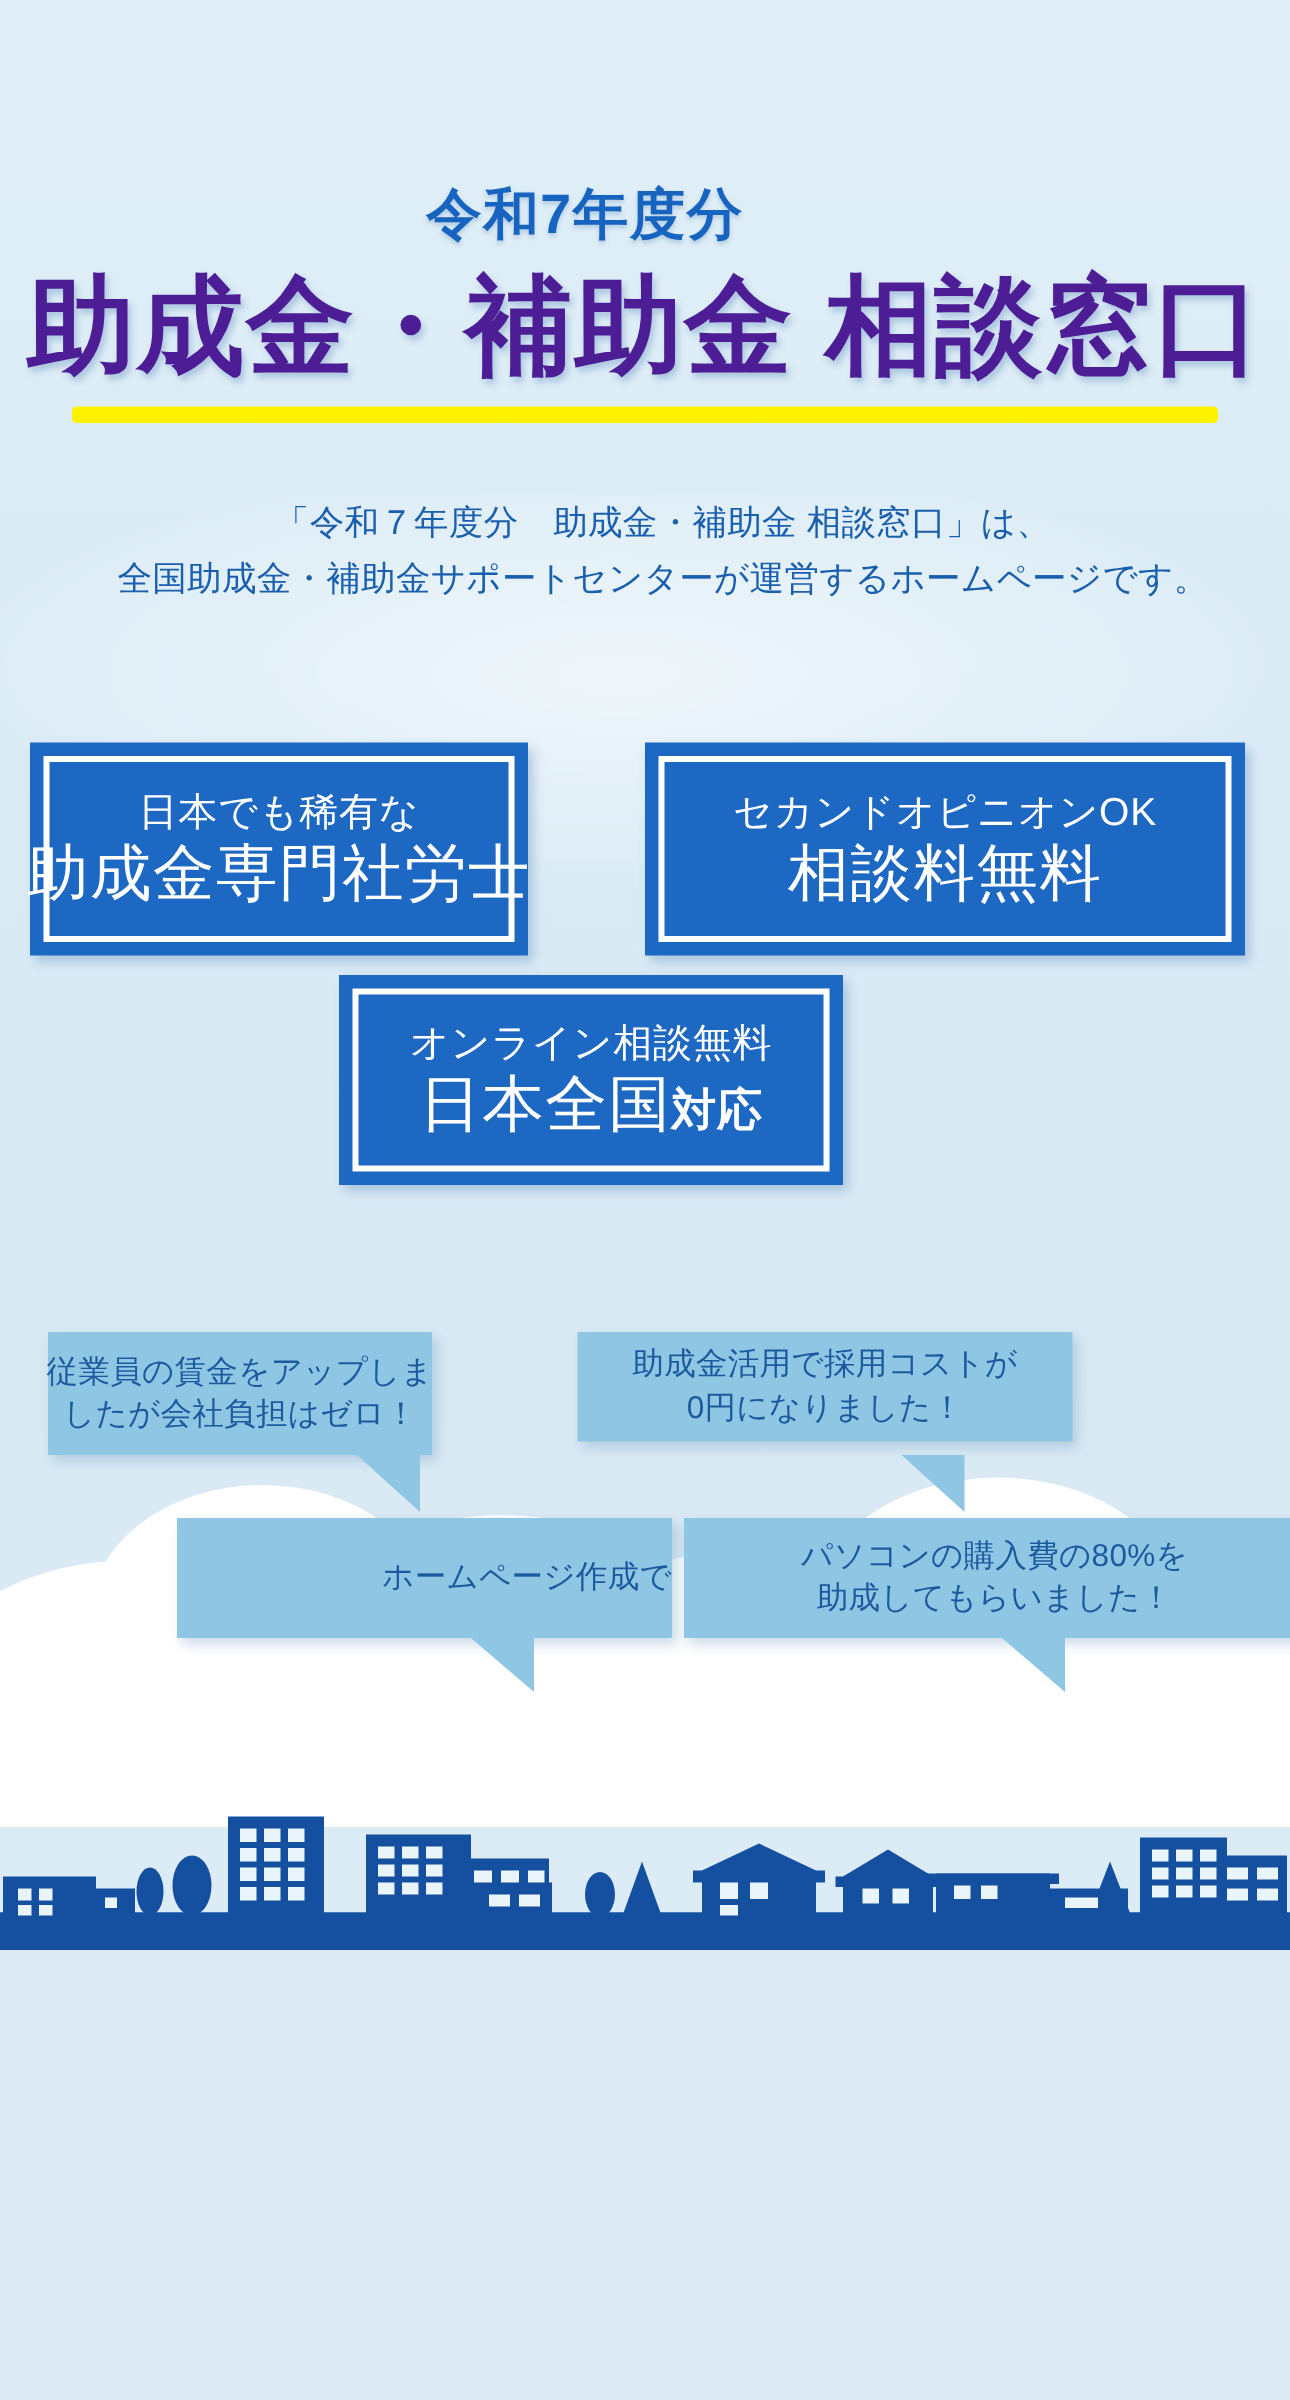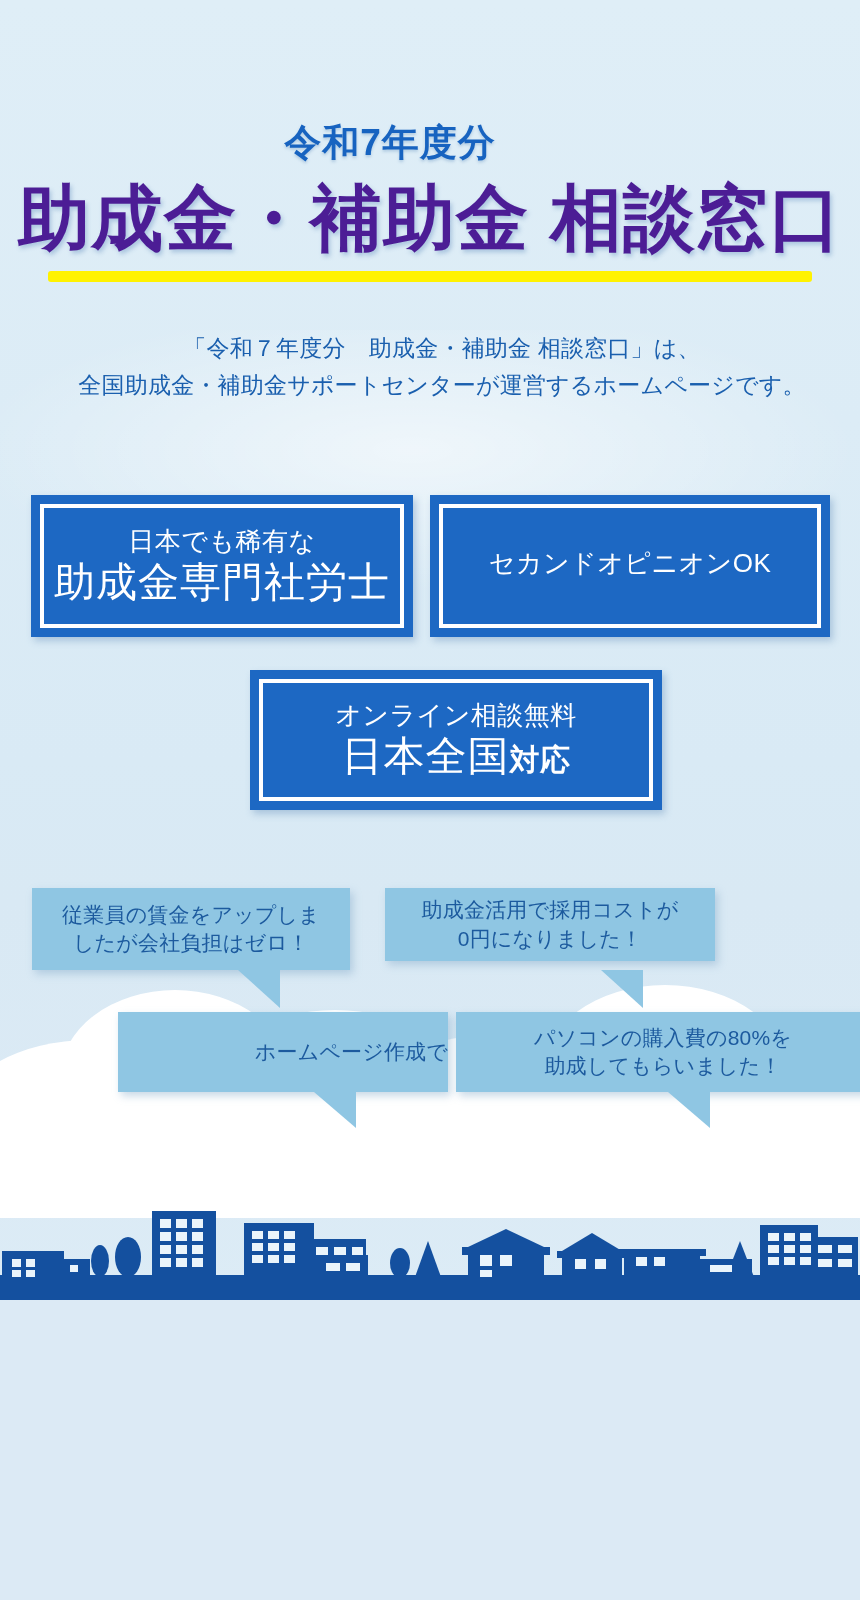--- a/index.html
+++ b/index.html
@@ -115,23 +115,23 @@
     font-size: 41px;
     letter-spacing: 1px;
     white-space: nowrap;
   }
   .badge .big-line .small-suffix {
     font-size: 30px;
     letter-spacing: 0.5px;
     font-weight: bold;
   }
 
-  #badge-1 { left: 31px;  top: 495px; width: 382px; height: 142px; }
+  #badge-1 { left: 20px;  top: 495px; width: 332px; height: 142px; }
   #badge-2 { left: 430px; top: 495px; width: 400px; height: 142px; }
-  #badge-3 { left: 250px; top: 650px; width: 412px; height: 140px; margin-top: 20px; }
+  #badge-3 { left: 226px; top: 650px; width: 336px; height: 140px; }
 
   
   .cloud {
     position: absolute;
     background: #ffffff;
     border-radius: 50%;
   }
   .cloud-band {
     position: absolute;
     left: 0; top: 1118px;
@@ -155,21 +155,21 @@
   }
   .bubble .txt { display: block; }
   .bubble .txt span { display: block; white-space: nowrap; }
 
   .bubble .tail {
     position: absolute;
     width: 0; height: 0;
     border-style: solid;
   }
 
-  #bubble-1 { left: 32px;  top: 888px;  width: 318px; height: 82px; }
+  #bubble-1 { left: 32px;  top: 888px;  width: 256px; height: 82px; }
   #bubble-1 .tail {
     left: 206px; top: 82px;
     border-width: 38px 0 0 42px;
     border-color: #8fc6e3 transparent transparent transparent;
   }
 
   #bubble-2 { left: 385px; top: 888px;  width: 330px; height: 73px; }
   #bubble-2 .tail {
     left: 216px; top: 82px;
     border-width: 38px 0 0 42px;
@@ -225,20 +225,21 @@
   <div class="badge" id="badge-1">
     <div class="inner">
       <div class="top-line">日本でも稀有な</div>
       <div class="big-line">助成金専門社労士</div>
     </div>
   </div>
 
   <div class="badge" id="badge-2">
     <div class="inner">
       <div class="top-line">セカンドオピニオンOK</div>
+      <div class="big-line">相談料無料</div>
     </div>
   </div>
 
   <div class="badge" id="badge-3">
     <div class="inner">
       <div class="top-line">オンライン相談無料</div>
       <div class="big-line"><span>日本全国</span><span class="small-suffix">対応</span></div>
     </div>
   </div>
 

